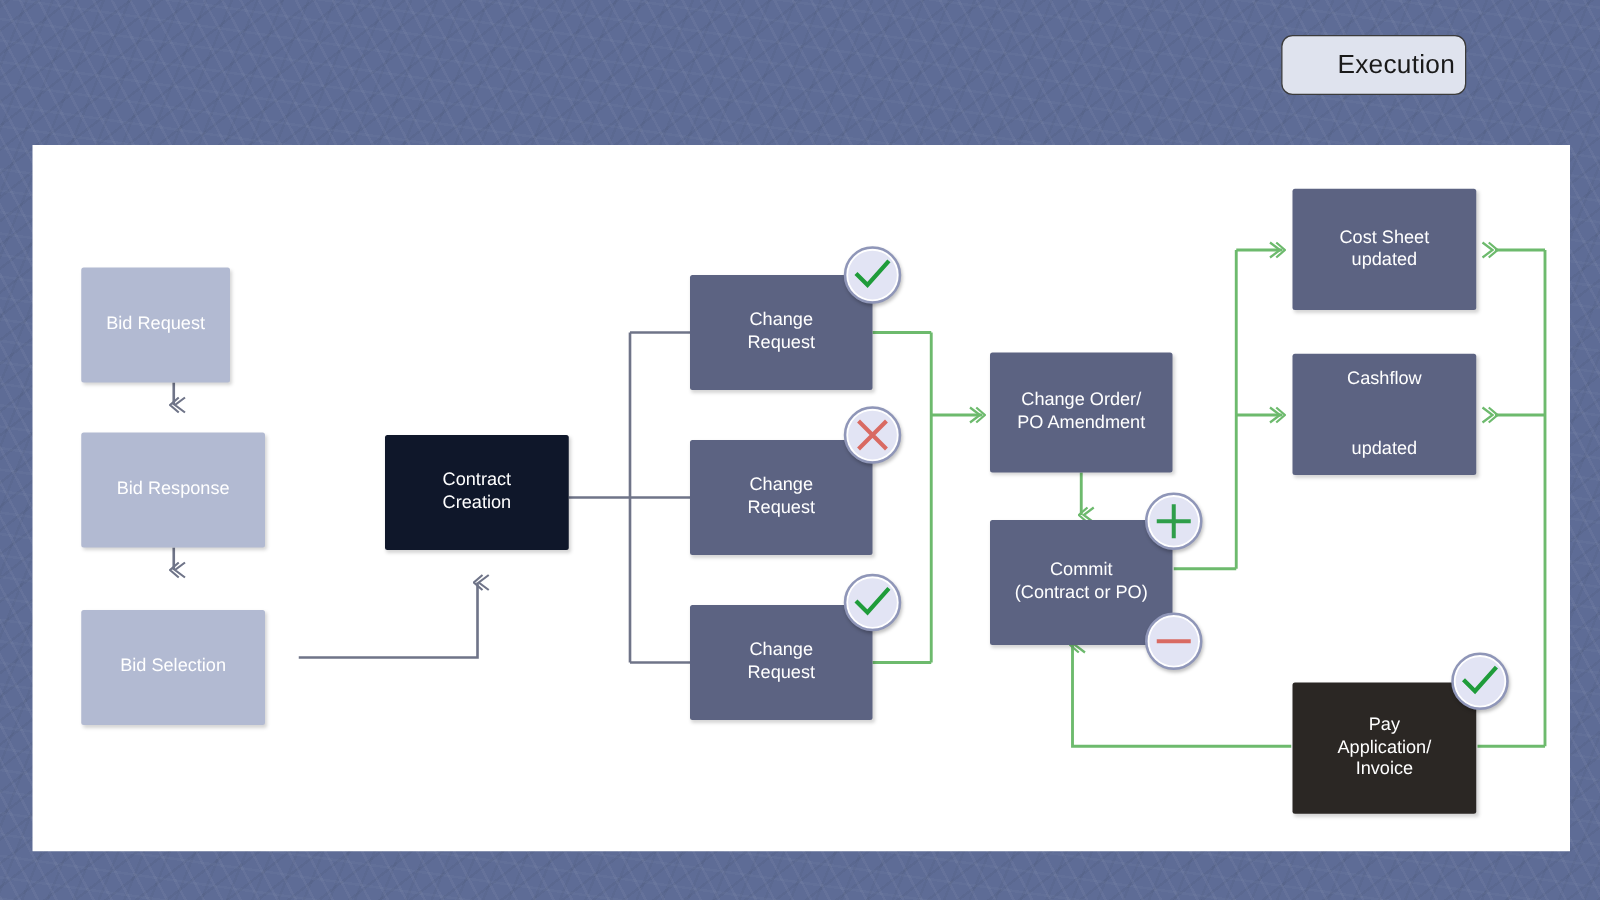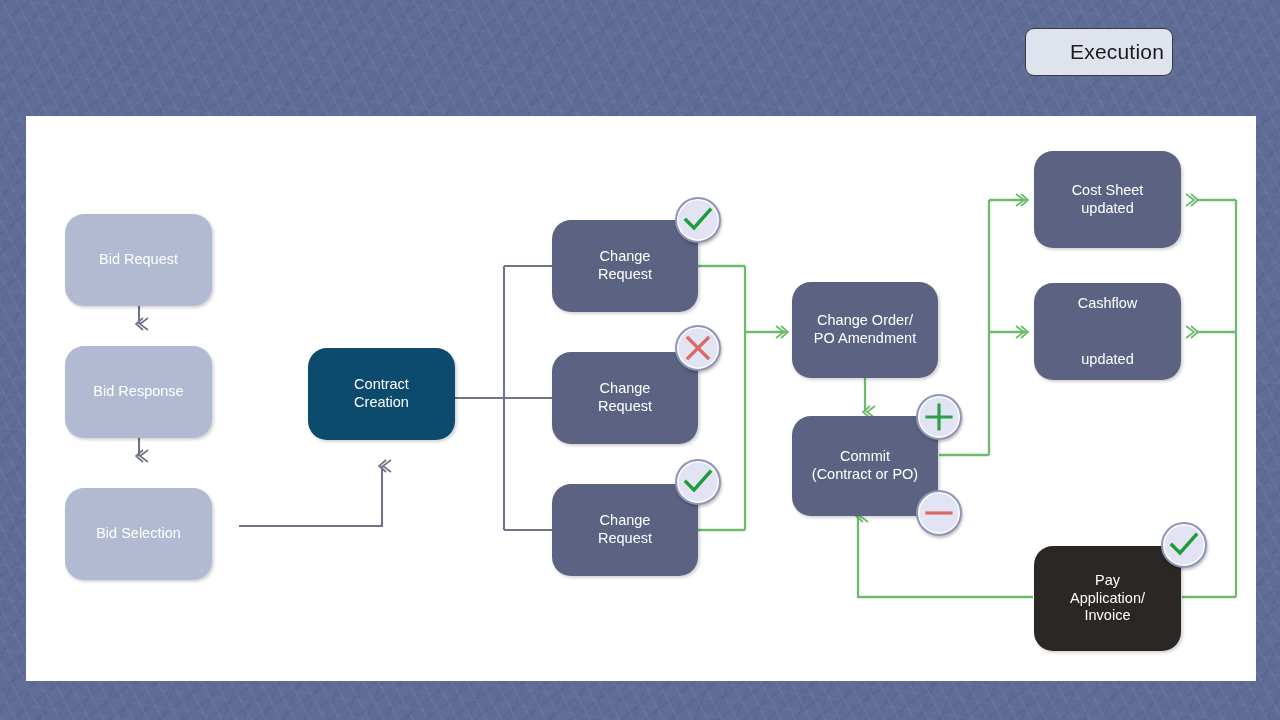--- a/index.html
+++ b/index.html
@@ -42,32 +42,32 @@
   #canvas {
     position: absolute;
     left: 26px; top: 116px;
     width: 1230px; height: 565px;
     background: #ffffff;
   }
   #svg-layer { position: absolute; left: 0; top: 0; width: 1230px; height: 565px; }
 
   .node {
     position: absolute;
-    border-radius: 19px;
+    border-radius: 2px;
     display: flex; flex-direction: column;
     align-items: center; justify-content: center;
     text-align: center;
     color: #ffffff;
     line-height: 1.22;
     font-size: 14.5px;
     box-shadow: 1.5px 2px 3px rgba(0,0,0,0.17);
     z-index: 3;
   }
   .node.light  { background: #b2bad2; }
-  .node.mid    { background: #0c4a6e; }
+  .node.mid    { background: #0f172a; }
   .node.dark   { background: #5c6382; }
   .node.black  { background: #2b2724; }
   .node .ln { display: block; white-space: nowrap; }
 
   
   .badge {
     position: absolute;
     width: 46px; height: 46px;
     border-radius: 50%;
     background: #e2e4f4;
@@ -144,21 +144,21 @@
 
         <path d="M1007,481 L832,481 L832,400" marker-end="url(#gr-up)"></path>
 
         <path d="M1156,481 L1210,481"></path>
         <path d="M1210,481 L1210,84"></path>
         <path d="M1210,84 L1170,84" marker-end="url(#gr-left)"></path>
         <path d="M1210,216 L1170,216" marker-end="url(#gr-left)"></path>
       </g>
     </svg>
 
-    <div class="node light" style="left:39px; top:98px; width:147px; height:92px;">
+    <div class="node light" style="left:39px; top:98px; width:119px; height:92px;">
       <span class="ln">Bid Request</span>
     </div>
 
     <div class="node light" style="left:39px; top:230px; width:147px; height:92px;">
       <span class="ln">Bid Response</span>
     </div>
 
     <div class="node light" style="left:39px; top:372px; width:147px; height:92px;">
       <span class="ln">Bid Selection</span>
     </div>

